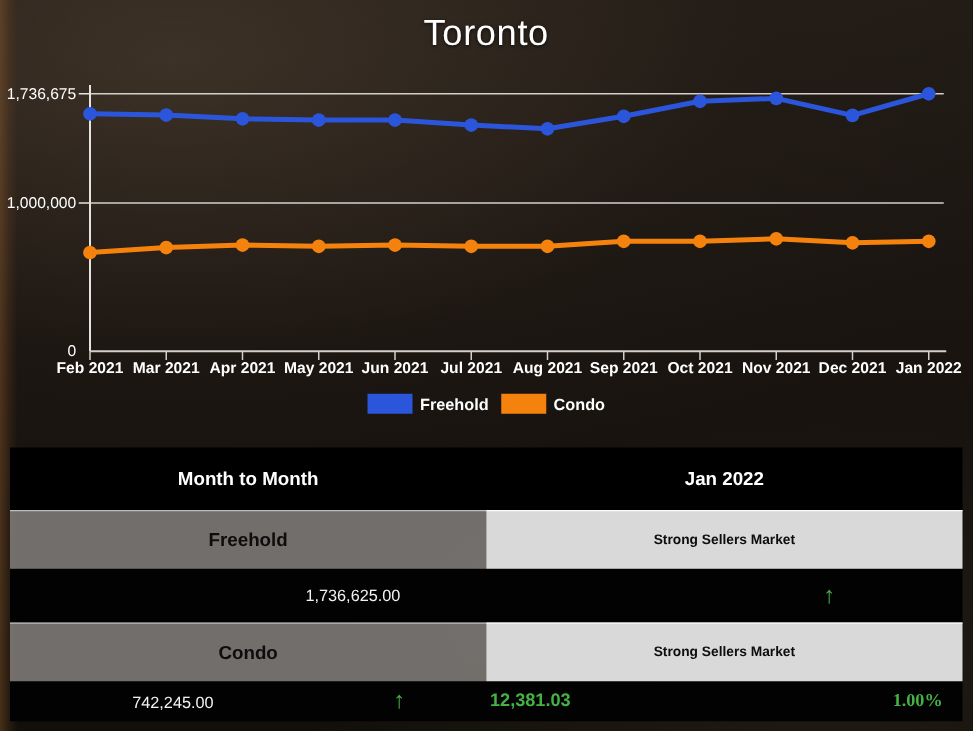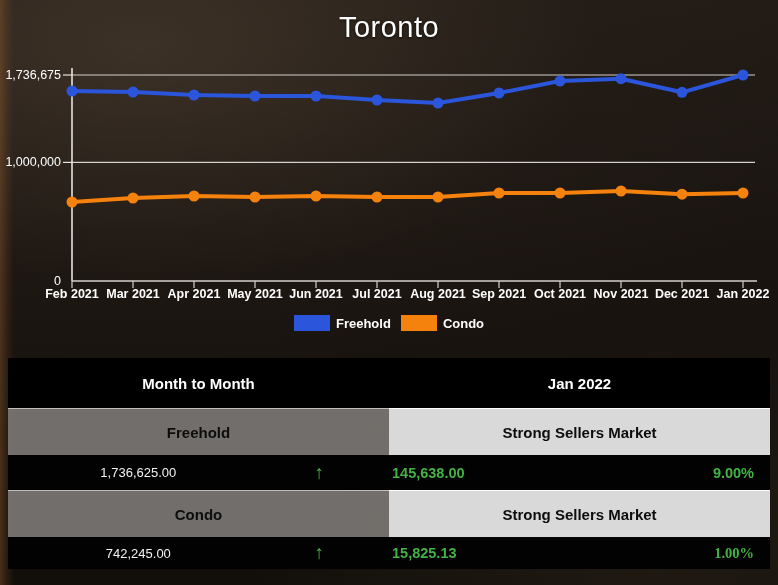--- a/index.html
+++ b/index.html
@@ -30,24 +30,24 @@
   .row{display:flex;}
   .cell{flex:1;display:flex;align-items:center;justify-content:center;}
   .head-row{background:#000000;height:50px;}
   .head-cell{color:#ffffff;font-weight:bold;font-size:15px;}
   .band-row{height:47px;}
   .band-left{
     background:rgba(137,134,131,0.80);color:#0d0d0d;font-weight:bold;font-size:15px;
     border-top:1px solid rgba(255,255,255,0.55);
   }
   .band-right{
-    background:#d9d9d9;color:#0d0d0d;font-weight:bold;font-size:15px;
+    background:#d9d9d9;color:#0d0d0d;font-weight:bold;font-size:11px;
     border-top:1px solid rgba(255,255,255,0.9);
   }
-  .value-row{background:#020202;height:35px;color:#ffffff;}
+  .value-row{background:#020202;height:43px;color:#ffffff;}
   .value-row.last{height:32px;}
   .vr-left{flex:1;display:flex;align-items:center;}
   .vr-value{flex:72;display:flex;align-items:center;justify-content:center;font-size:13px;color:#f2f2f2;}
   .vr-arrow{flex:28;display:flex;align-items:center;justify-content:center;font-size:19px;}
   .vr-right{flex:1;display:flex;align-items:center;justify-content:space-between;padding:0 16px 0 22px;}
   .vr-change,.vr-percent{font-size:14.5px;font-weight:bold;}
 </style>
 </head>
 <body>
 
@@ -134,33 +134,29 @@
 
   <div class="row band-row">
     <div class="cell band-left">Freehold</div>
     <div class="cell band-right">Strong Sellers Market</div>
   </div>
   <div class="row value-row">
     <div class="vr-left">
       <div class="vr-value">1,736,625.00</div>
       <div class="vr-arrow green" style="color: rgb(68, 178, 68);">↑</div>
     </div>
-    <div class="vr-right">
-      <span class="vr-change green" style="color: rgb(68, 178, 68);">145,638.00</span>
-      <span class="vr-percent green" style="color: rgb(68, 178, 68);">9.00%</span>
-    </div>
   </div>
 
   <div class="row band-row">
     <div class="cell band-left">Condo</div>
     <div class="cell band-right">Strong Sellers Market</div>
   </div>
   <div class="row value-row last">
     <div class="vr-left">
       <div class="vr-value">742,245.00</div>
       <div class="vr-arrow green" style="color: rgb(68, 178, 68);">↑</div>
     </div>
     <div class="vr-right">
-      <span class="vr-change green" style="color: rgb(68, 178, 68);">15,825.13</span>
+      <span class="vr-change green" style="color: rgb(68, 178, 68);">12,381.03</span>
       <span class="vr-percent green" style="color: rgb(68, 178, 68); font-family: Liberation Serif, serif;">1.00%</span>
     </div>
   </div>
 </div>
 
 </body></html>

